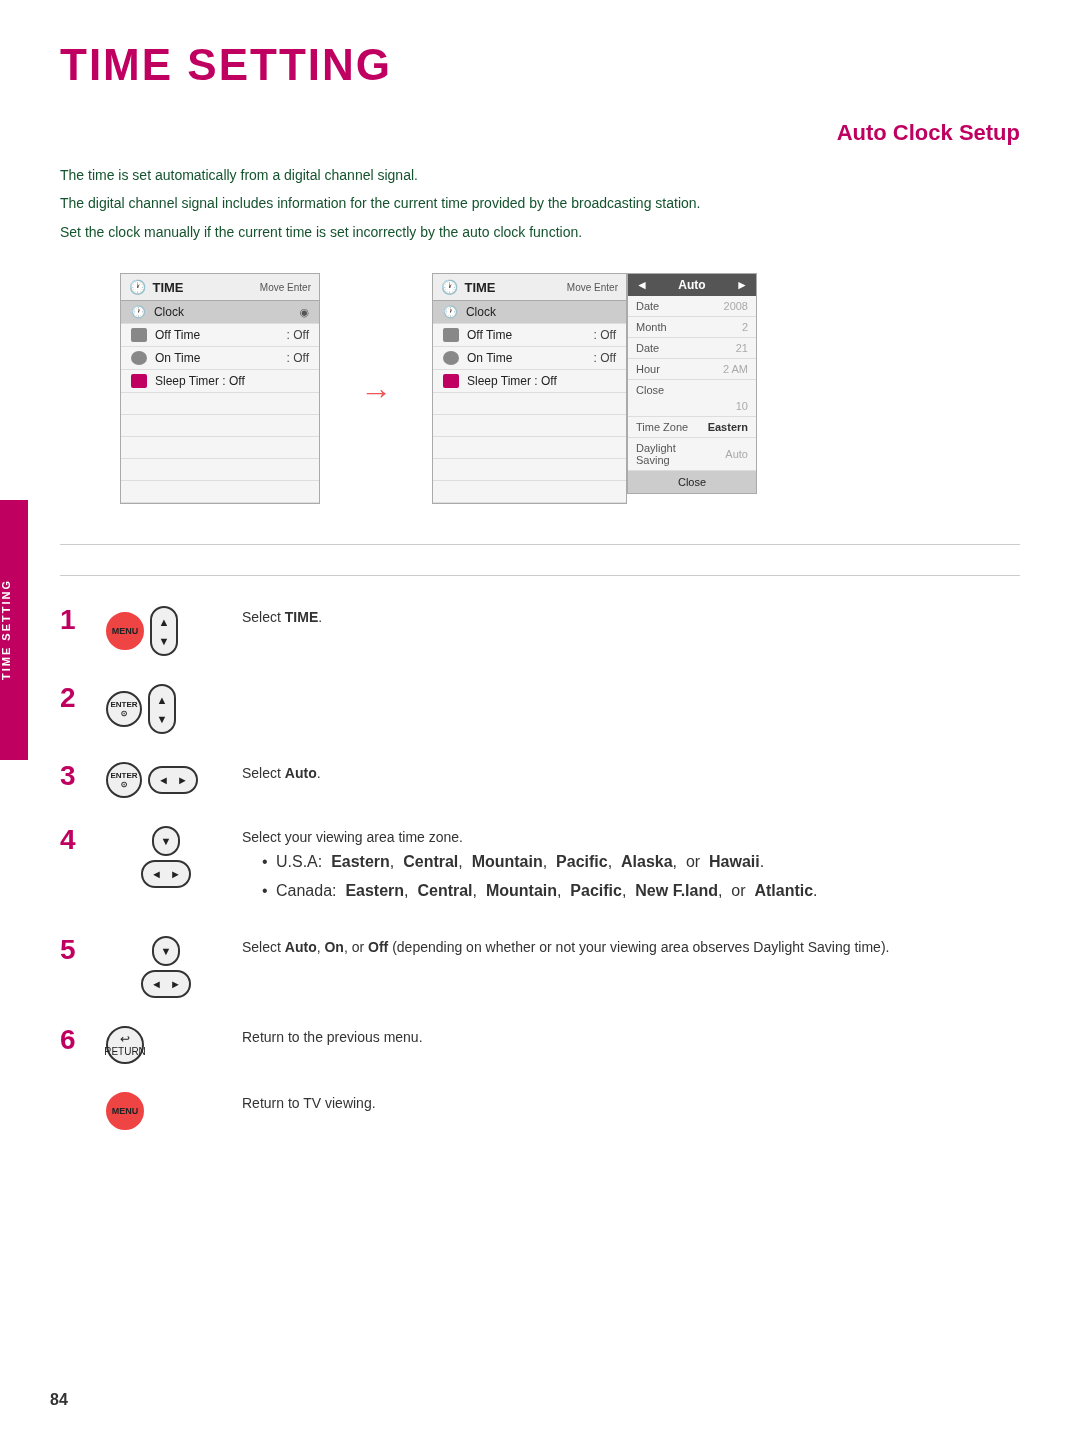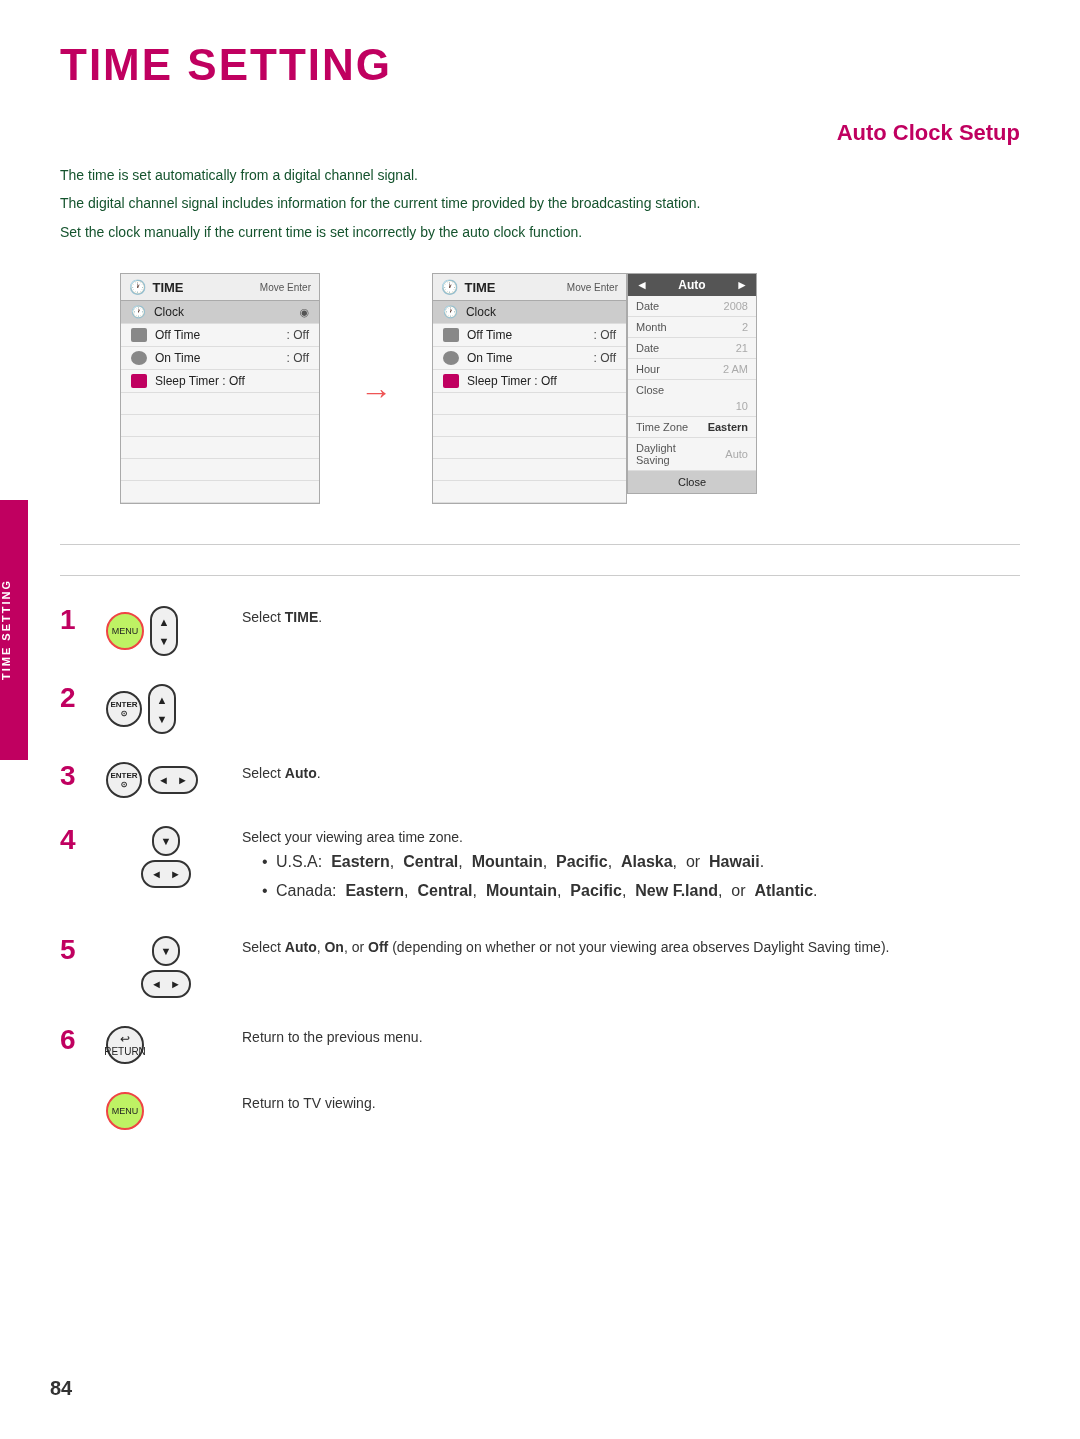--- a/index.html
+++ b/index.html
@@ -234,29 +234,29 @@
     }
 
     .step-text b {
       font-weight: 900;
     }
 
     
     .btn-circle {
       width: 38px;
       height: 38px;
-      border: 2px solid #ef4444;
+      border: 4px solid #ef4444;
       border-radius: 50%;
       display: flex;
       align-items: center;
       justify-content: center;
       font-size: 9px;
-      font-weight: normal;
+      font-weight: bold;
       text-align: center;
-      background: #bef264;
+      background: #ef4444;
     }
 
     .btn-oval-v {
       width: 28px;
       height: 50px;
       border: 2px solid #333;
       border-radius: 14px;
       display: flex;
       flex-direction: column;
       align-items: center;
@@ -303,23 +303,23 @@
       flex-direction: column;
       align-items: center;
       justify-content: center;
       font-size: 8px;
       background: #f0f0f0;
       text-align: center;
     }
 
     .page-number {
       position: absolute;
-      bottom: 39px;
+      bottom: 30px;
       left: 50px;
-      font-size: 20px;
+      font-size: 16px;
       font-weight: bold;
       color: #333;
       text-align: center;
     }
 
     .divider {
       border: none;
       border-top: 1px solid #ccc;
       margin: 20px 0;
     }

